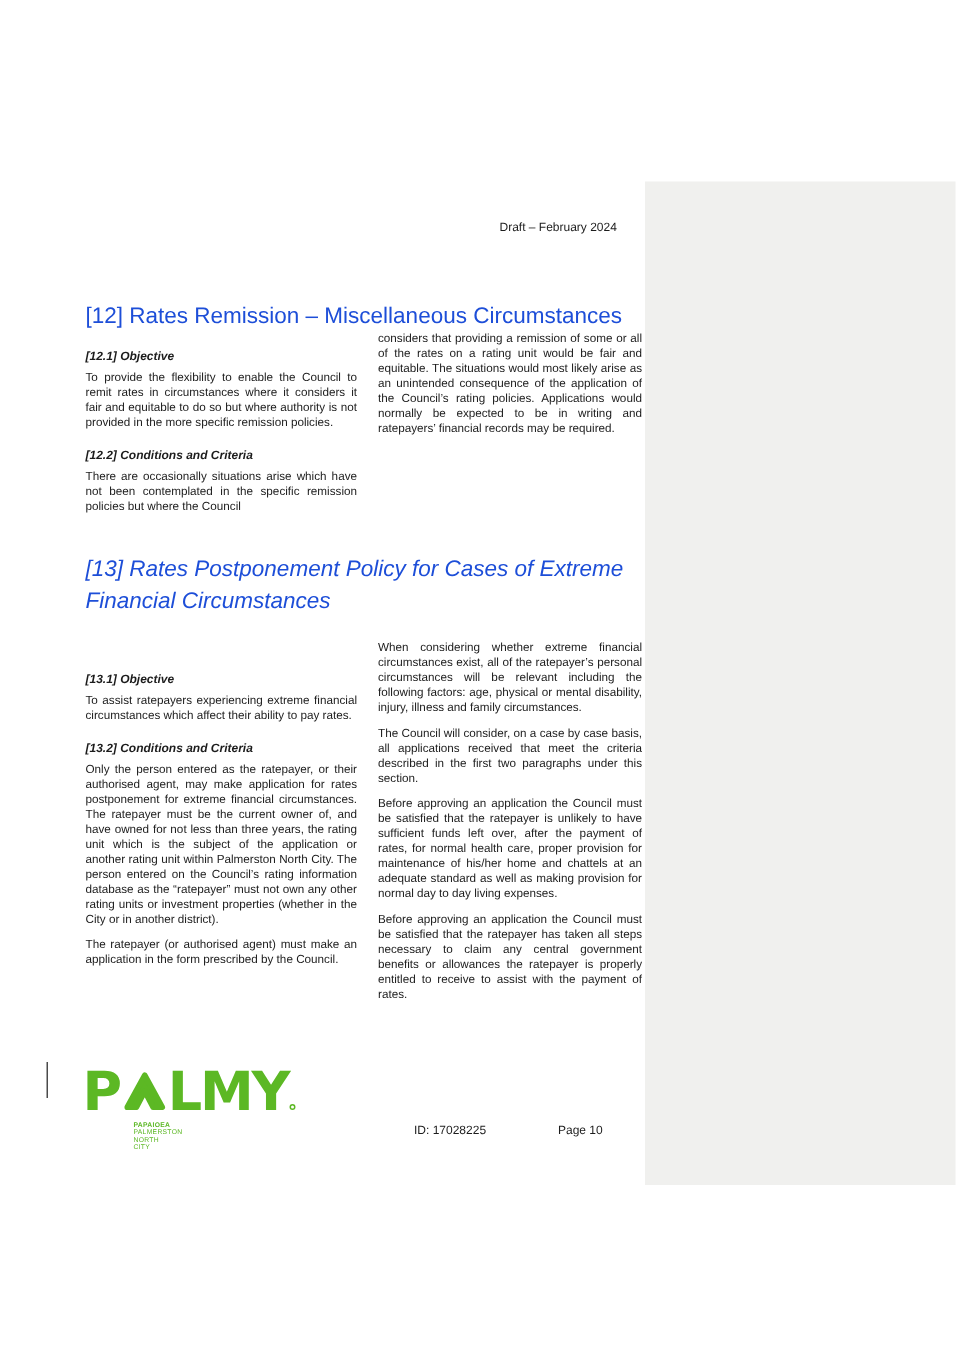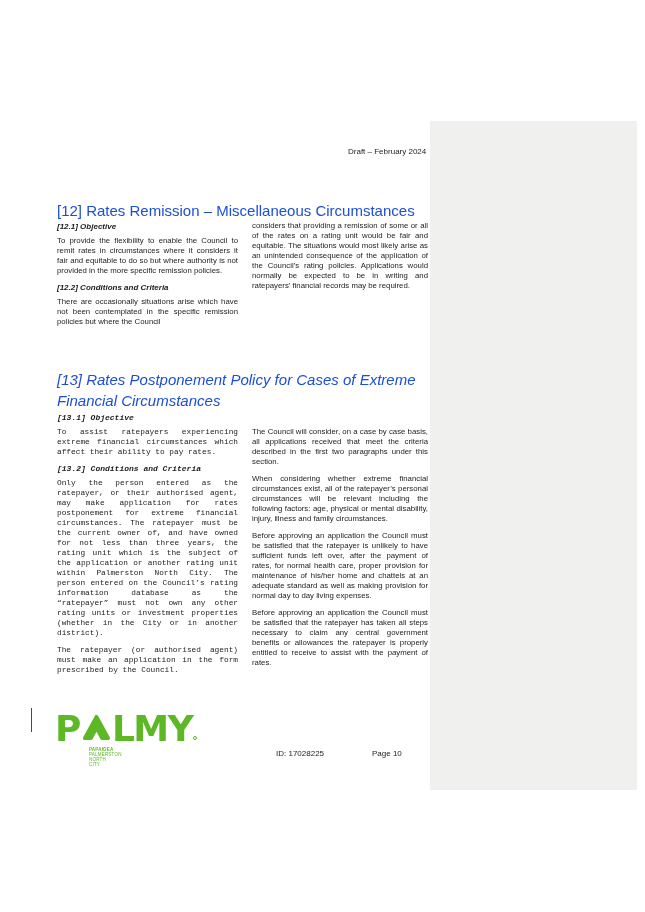--- a/index.html
+++ b/index.html
@@ -20,50 +20,50 @@
     background: #f0f0ee;
   }
   .crop-mark {
     position: absolute;
     left: 31px; top: 708px;
     width: 1px; height: 24px;
     background: #4a4a4a;
   }
   .header-date {
     position: absolute;
-    left: 348px; top: 147px;
+    left: 333px; top: 147px;
     font-size: 8px; line-height: 10px;
     color: #1c1c1c;
     text-align: right;
   }
   .sec-heading {
     position: absolute;
     color: #1d4ed8;
     font-size: 15px;
     line-height: 21px;
     font-weight: 400;
   }
   #s12-heading { left: 57px; top: 200px; width: 390px; }
   #s13-heading { left: 57px; top: 369px; width: 390px; font-style: italic; }
   .col {
     position: absolute;
     font-size: 7.8px;
     line-height: 10px;
   }
   #s12-left  { left: 57px;  top: 221px; width: 181px; }
   #s12-right { left: 252px; top: 221px; width: 176px; }
-  #s13-left  { left: 57px;  top: 412px; width: 181px; font-family: Liberation Mono, monospace; }
+  #s13-left  { left: 57px;  top: 436px; width: 181px; }
   #s13-right { left: 252px; top: 427px; width: 176px; }
   .subhead {
     font-size: 8px;
     font-weight: bold;
     font-style: italic;
     line-height: 10px;
     margin-bottom: 4px;
-    margin-top: 1px;
+    margin-top: 12px;
   }
   .body-p {
     text-align: justify;
     margin-bottom: 7px;
     color: #1c1c1c;
   }
   .footer { position: absolute; font-size: 8px; color: #1c1c1c; }
   #footer-id   { left: 276px; top: 749px; }
   #footer-page { left: 372px; top: 749px; }
   .logo {
@@ -129,22 +129,22 @@
 
   <div class="col" id="s13-left">
     <div class="subhead">[13.1] Objective</div>
     <p class="body-p">To assist ratepayers experiencing extreme financial circumstances which affect their ability to pay rates.</p>
     <div class="subhead">[13.2] Conditions and Criteria</div>
     <p class="body-p">Only the person entered as the ratepayer, or their authorised agent, may make application for rates postponement for extreme financial circumstances.  The ratepayer must be the current owner of, and have owned for not less than three years, the rating unit which is the subject of the application or another rating unit within Palmerston North City.  The person entered on the Council’s rating information database as the “ratepayer” must not own any other rating units or investment properties (whether in the City or in another district).</p>
     <p class="body-p">The ratepayer (or authorised agent) must make an application in the form prescribed by the Council.</p>
   </div>
 
   <div class="col" id="s13-right">
+    <p class="body-p">When considering whether extreme financial circumstances exist, all of the ratepayer’s personal circumstances will be relevant including the following factors: age, physical or mental disability, injury, illness and family circumstances.</p>
     <p class="body-p">The Council will consider, on a case by case basis, all applications received that meet the criteria described in the first two paragraphs under this section.</p>
-    <p class="body-p">When considering whether extreme financial circumstances exist, all of the ratepayer’s personal circumstances will be relevant including the following factors: age, physical or mental disability, injury, illness and family circumstances.</p>
     <p class="body-p">Before approving an application the Council must be satisfied that the ratepayer is unlikely to have sufficient funds left over, after the payment of rates, for normal health care, proper provision for maintenance of his/her home and chattels at an adequate standard as well as making provision for normal day to day living expenses.</p>
     <p class="body-p">Before approving an application the Council must be satisfied that the ratepayer has taken all steps necessary to claim any central government benefits or allowances the ratepayer is properly entitled to receive to assist with the payment of rates.</p>
   </div>
 
   <div class="logo">
     <span class="logo-text">P</span>
     <svg class="logo-a" viewBox="0 0 30 27">
       <path d="M3,24.5 L15,2.5 L27,24.5 L20.8,24.5 L15,13.5 L9.2,24.5 Z" fill="#5cb824" stroke="#5cb824" stroke-width="4" stroke-linejoin="round"></path>
     </svg>
     <span class="logo-text">LMY</span>

